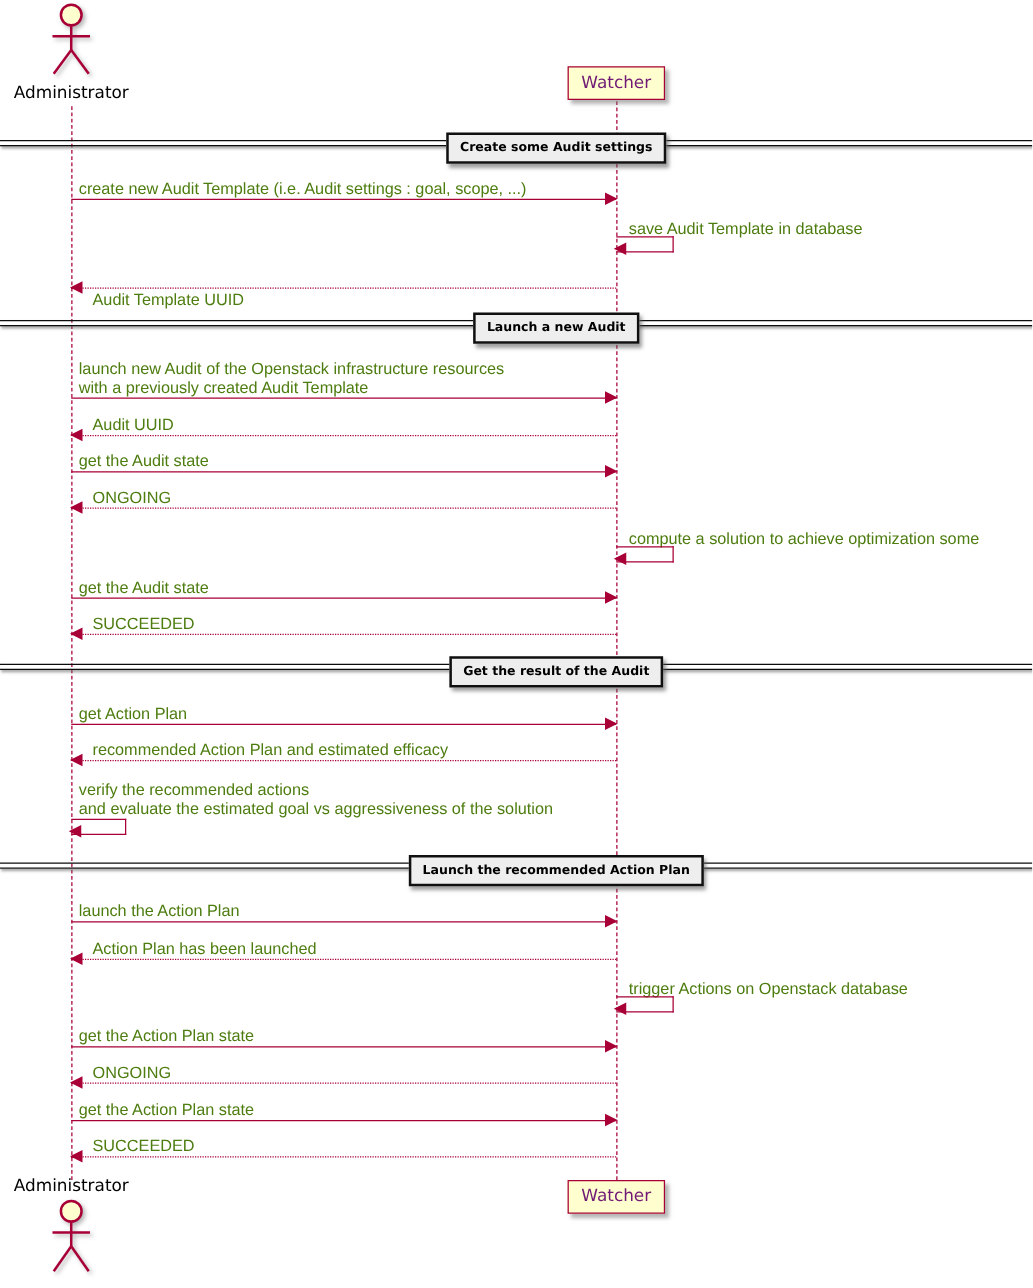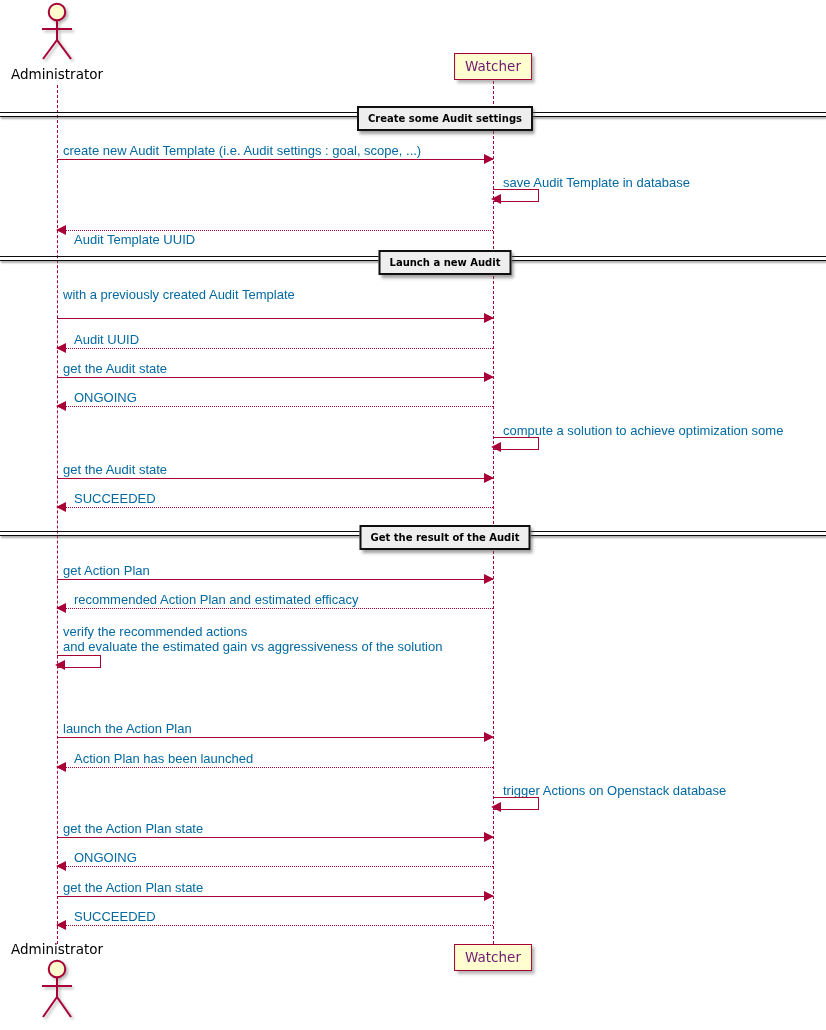--- a/index.html
+++ b/index.html
@@ -18,21 +18,21 @@
   .divider{position:absolute;left:0;right:0;height:26px;}
   .divider-lines{position:absolute;top:6px;left:0;right:0;height:3px;
     border-top:1.7px solid #0c0c0c;border-bottom:1.7px solid #0c0c0c;
     box-shadow:1px 2px 2px rgba(110,110,110,.55);}
   .divider-box{position:absolute;left:50%;top:0;transform:translateX(-50%);
     background:var(--dfill);border:2px solid #101010;padding:2px 9px;
     font-family:"DejaVu Sans",sans-serif;font-weight:bold;font-size:10px;line-height:17px;
     color:#000;white-space:nowrap;box-shadow:2px 3px 3px rgba(95,95,95,.6);margin-left:32px;}
 
   
-  .m-label{position:absolute;font-size:13px;line-height:15px;color:#0369a1;white-space:nowrap;}
+  .m-label{position:absolute;font-size:13px;line-height:15px;color:#4d7c0f;white-space:nowrap;}
   .arrow{position:absolute;left:57px;width:436px;height:0;}
   .arrow.solid{border-top:1.5px solid var(--accent);}
   .arrow.dotted{border-top:1.6px dotted var(--accent);}
   .ah{position:absolute;width:0;height:0;display:block;}
   .ah-r{right:-1px;top:-5.8px;border-top:5px solid transparent;border-bottom:5px solid transparent;border-left:10px solid var(--accent);}
   .ah-l{left:-1px;top:-5.8px;border-top:5px solid transparent;border-bottom:5px solid transparent;border-right:10px solid var(--accent);}
   .self-loop{position:absolute;width:45px;height:11px;border:1.5px solid var(--accent);border-left:none;}
   .self-head{position:absolute;left:-2px;top:4.4px;width:0;height:0;display:block;
     border-top:5px solid transparent;border-bottom:5px solid transparent;border-right:10px solid var(--accent);}
 
@@ -74,37 +74,42 @@
     <div class="divider-box">Create some Audit settings</div>
   </div>
   <div class="divider" style="top:250px">
     <div class="divider-lines"></div>
     <div class="divider-box">Launch a new Audit</div>
   </div>
   <div class="divider" style="top:525px">
     <div class="divider-lines"></div>
     <div class="divider-box">Get the result of the Audit</div>
   </div>
+  <div class="divider" style="top:684px">
+    <div class="divider-lines"></div>
+    <div class="divider-box">Launch the recommended Action Plan</div>
+  </div>
 
   <div class="m-label" style="left:63px;top:143px">create new Audit Template (i.e. Audit settings : goal, scope, ...)</div>
   <div class="arrow solid" style="top:159px">
       <i class="ah ah-r"></i>
     </div>
 
   <div class="m-label" style="left:503px;top:175px">save Audit Template in database</div>
   <div class="self-loop" style="left:493px;top:189px">
       <i class="self-head"></i>
     </div>
 
   <div class="m-label" style="left:74px;top:232px">Audit Template UUID</div>
   <div class="arrow dotted" style="top:230px">
       <i class="ah ah-l"></i>
     </div>
 
   <div class="m-label" style="left:63px;top:287px">
+    <div>launch new Audit of the Openstack infrastructure resources</div>
     <div>with a previously created Audit Template</div>
   </div>
   <div class="arrow solid" style="top:318px">
       <i class="ah ah-r"></i>
     </div>
 
   <div class="m-label" style="left:74px;top:332px">Audit UUID</div>
   <div class="arrow dotted" style="top:348px">
       <i class="ah ah-l"></i>
     </div>
@@ -139,21 +144,21 @@
       <i class="ah ah-r"></i>
     </div>
 
   <div class="m-label" style="left:74px;top:592px">recommended Action Plan and estimated efficacy</div>
   <div class="arrow dotted" style="top:608px">
       <i class="ah ah-l"></i>
     </div>
 
   <div class="m-label" style="left:63px;top:624px">
     <div>verify the recommended actions</div>
-    <div>and evaluate the estimated gain vs aggressiveness of the solution</div>
+    <div>and evaluate the estimated goal vs aggressiveness of the solution</div>
   </div>
   <div class="self-loop" style="left:57px;top:655px;width:43px">
       <i class="self-head"></i>
     </div>
 
   <div class="m-label" style="left:63px;top:721px">launch the Action Plan</div>
   <div class="arrow solid" style="top:737px">
       <i class="ah ah-r"></i>
     </div>
 

